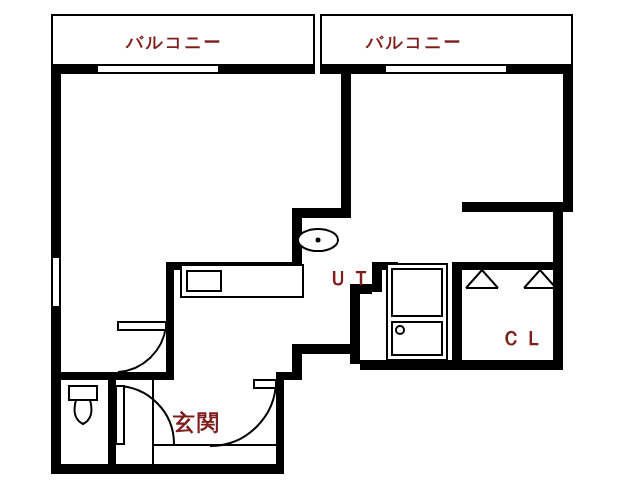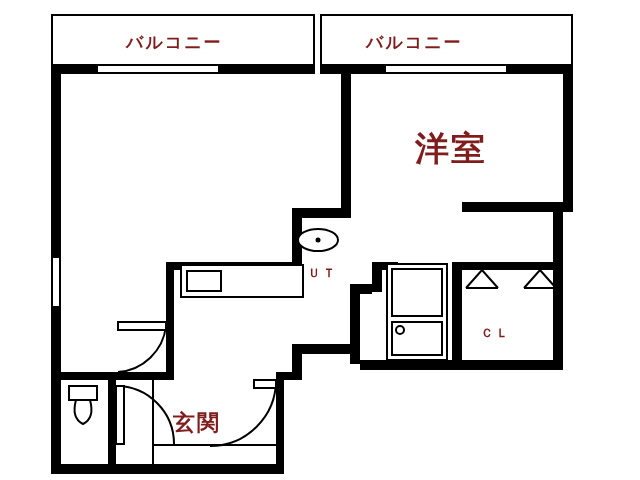--- a/index.html
+++ b/index.html
@@ -2,21 +2,21 @@
 <html><head>
 <meta charset="utf-8">
 <style>
   html,body{margin:0;padding:0;background:#ffffff;}
   body{width:640px;height:480px;overflow:hidden;font-family:"Liberation Sans",sans-serif;}
   #stage{position:relative;width:640px;height:480px;background:#ffffff;}
   .wall{position:absolute;background:#000000;}
   .thin{position:absolute;background:#000000;}
   .room-label{position:absolute;color:#7f1d1d;font-family:"DejaVu Sans",sans-serif;font-weight:700;letter-spacing:2px;white-space:nowrap;}
   .lbl-big{font-size:34px;}
-  .lbl-mid{font-size:12px;letter-spacing:3px;}
+  .lbl-mid{font-size:20px;letter-spacing:3px;margin-left:20px;}
   .lbl-bal{font-size:17px;letter-spacing:2px;}
   .lbl-gen{font-size:22px;letter-spacing:2px;}
   .outline{position:absolute;border:2px solid #000000;box-sizing:border-box;background:#ffffff;}
   .white{position:absolute;background:#ffffff;}
   svg{position:absolute;left:0;top:0;overflow:visible;}
 </style>
 </head>
 <body>
 
 <div id="stage">
@@ -115,21 +115,20 @@
     <path d="M276 380 A66 66 0 0 1 210 446" fill="none" stroke="#000000" stroke-width="2"></path>
     <rect x="254" y="380" width="22" height="8" fill="#ffffff" stroke="#000000" stroke-width="2"></rect>
     <path d="M116 386 A58 58 0 0 1 174 444" fill="none" stroke="#000000" stroke-width="2"></path>
     <rect x="116" y="386" width="8" height="58" fill="#ffffff" stroke="#000000" stroke-width="2"></rect>
   </svg>
 
   <div class="thin" style="left:152px;top:380px;width:2px;height:84px;"></div>
   <div class="thin" style="left:152px;top:444px;width:124px;height:2px;"></div>
 
 
-  <div class="room-label lbl-big" style="left:415px;top:126px;">洋室</div>
 
   <div class="room-label lbl-mid" style="left:308px;top:265px;">ＵＴ</div>
 
   <div class="room-label lbl-gen" style="left:173px;top:408px;">玄関</div>
 
   <div class="room-label lbl-mid" style="left:481px;top:325px;">ＣＬ</div>
 
 </div>
 
 </body></html>

